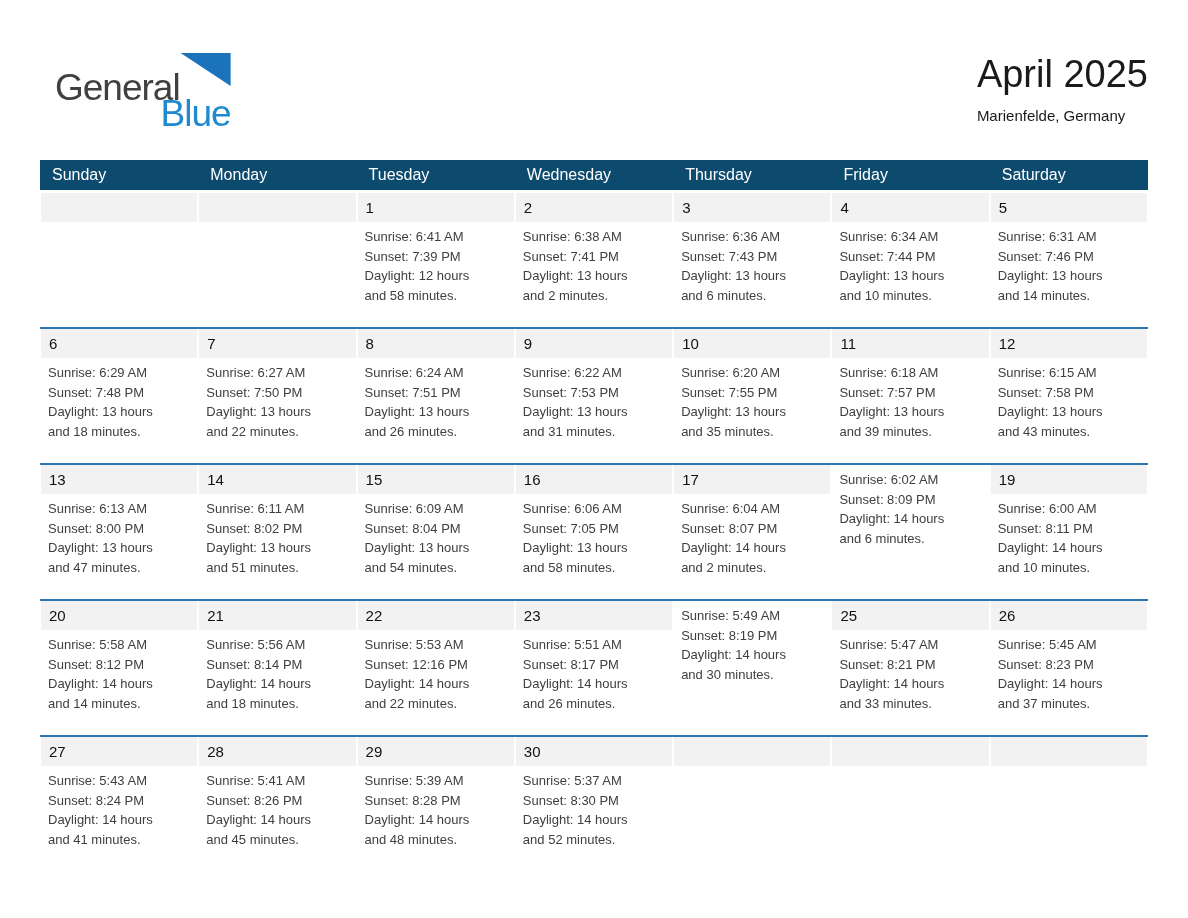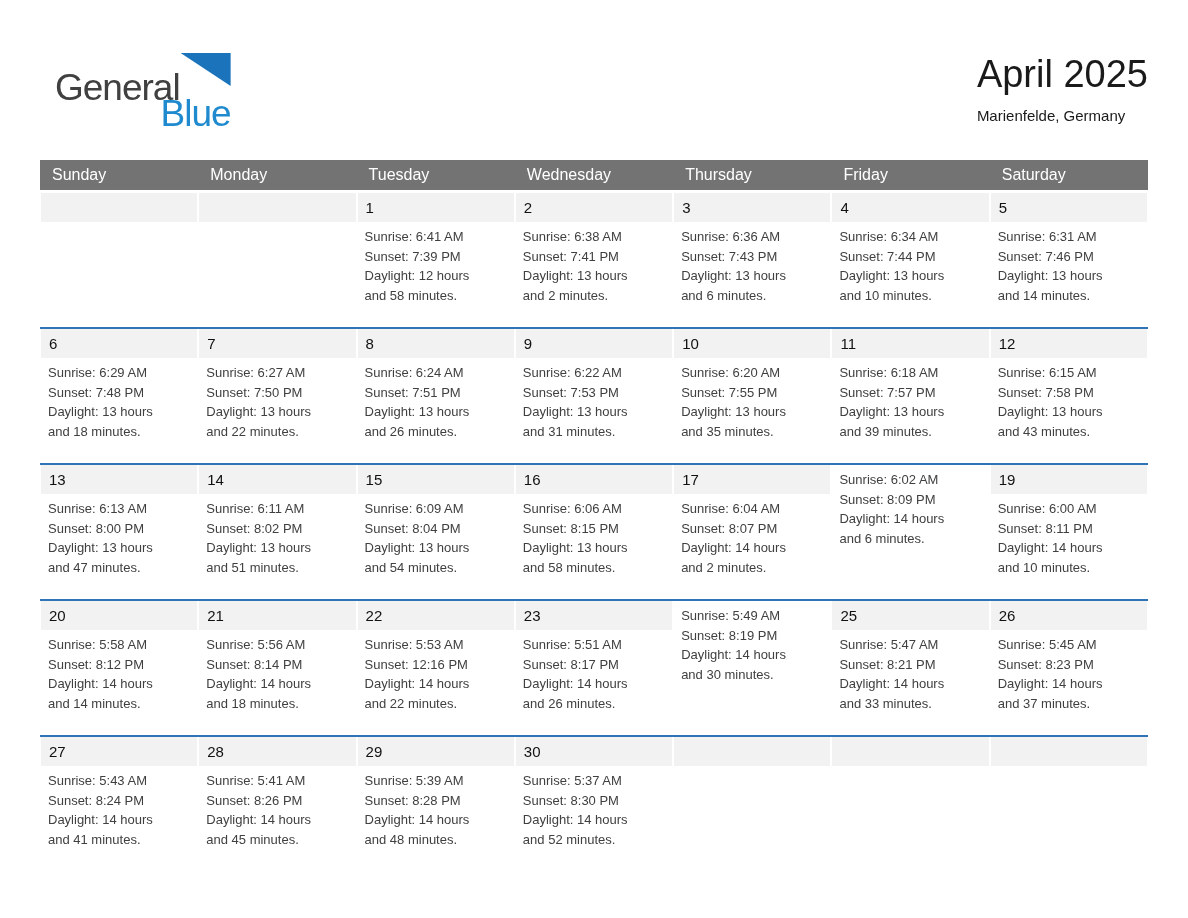--- a/index.html
+++ b/index.html
@@ -28,21 +28,21 @@
   .logo-blue { font-size: 37px; color: #1f8ace; letter-spacing: -1px; line-height: 1; }
 
   .titles { padding-top: 2px; }
   .cal-title { font-size: 38px; font-weight: 400; color: #1a1a1a; line-height: 1.2; }
   .cal-subtitle { font-size: 15px; font-weight: 400; color: #1a1a1a; margin-top: 9px; }
 
   
   .calendar { margin-top: 4px; }
   .weekday-row {
     display: grid; grid-template-columns: repeat(7, 1fr);
-    background: #737373; height: 30px; align-items: center;
+    background: #0c4a6e; height: 30px; align-items: center;
   }
   .wh-cell { color: #fff; font-size: 16px; padding-left: 12px; }
 
   .week { display: grid; grid-template-columns: repeat(7, 1fr); height: 134px; }
   .week.bordered { border-top: 2px solid #2e75b5; height: 136px; }
   .week.first { margin-top: 3px; }
   .cell { overflow: hidden; }
   .band {
     height: 29px; background: #f2f2f2; margin: 0 1px;
     display: flex; align-items: center;
@@ -257,21 +257,21 @@
               <div>Daylight: 13 hours</div>
               <div>and 54 minutes.</div>
             </div>
           </div>
           <div class="cell">
             <div class="band">
               <span class="daynum">16</span>
             </div>
             <div class="info">
               <div>Sunrise: 6:06 AM</div>
-              <div>Sunset: 8:15 PM</div>
+              <div>Sunset: 7:05 PM</div>
               <div>Daylight: 13 hours</div>
               <div>and 58 minutes.</div>
             </div>
           </div>
           <div class="cell">
             <div class="band">
               <span class="daynum">17</span>
             </div>
             <div class="info">
               <div>Sunrise: 6:04 AM</div>

